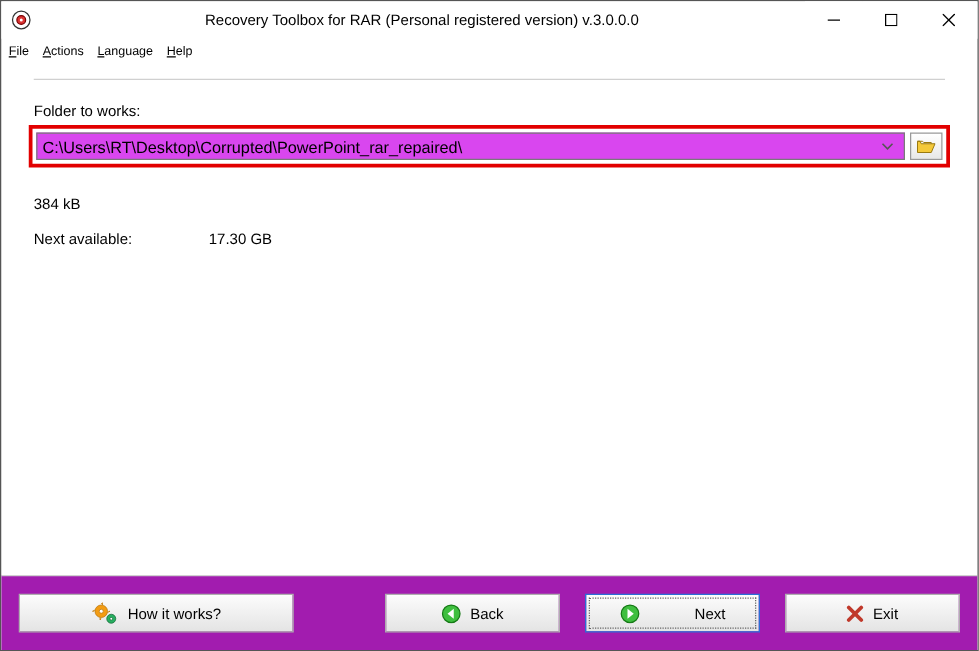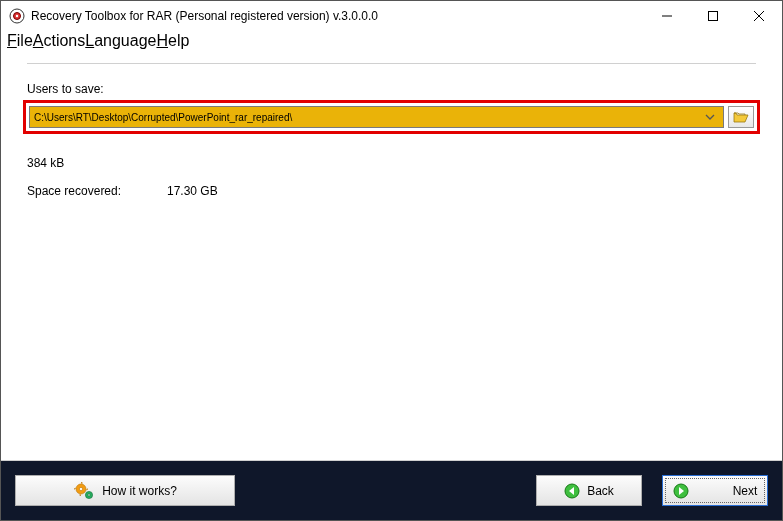--- a/index.html
+++ b/index.html
@@ -1,42 +1,42 @@
 <!DOCTYPE html>
 <html><head>
 <meta charset="utf-8">
 <style>
 * { box-sizing: border-box; margin: 0; padding: 0; }
 body { font-family: "Segoe UI", Tahoma, sans-serif; font-size: 12px; background: #fff; width: 783px; height: 521px; border: 1px solid #555; display: flex; flex-direction: column; }
 .titlebar { height: 30px; display: flex; align-items: center; padding: 0 0 0 8px; background: #fff; }
 .titlebar .app-icon { width: 16px; height: 16px; margin-right: 6px; }
-.titlebar .title { flex: 1; font-size: 12px; }
+.titlebar .title { flex: 1; font-size: 12px; text-align: center; }
 .win-controls { display: flex; height: 100%; }
 .win-btn { width: 46px; height: 100%; display: flex; align-items: center; justify-content: center; background: #fff; cursor: pointer; }
-.menubar { height: 20px; display: flex; align-items: center; padding: 0 6px; gap: 0; font-size: 16px; }
+.menubar { height: 20px; display: flex; align-items: center; padding: 0 6px; gap: 11px; font-size: 10px; }
 .menubar span { cursor: pointer; }
 .menubar span u { text-decoration: underline; }
 .content { flex: 1; padding: 6px 14px 0 14px; display: flex; flex-direction: column; }
 .header { margin: 8px 12px 0 12px; }
 .header h1 { font-size: 18px; font-weight: bold; margin-bottom: 6px; }
 .header .subtitle { font-size: 12px; color: #222; margin-bottom: 8px; }
 .hr { height: 1px; background: #d0d0d0; margin: 6px 12px 18px 12px; }
 .field-label { margin: 0 12px 4px 12px; font-size: 12px; }
 .folder-row { margin: 0 8px; display: flex; align-items: center; border: 3px solid #e20000; padding: 3px; }
-.folder-combo { flex: 1; display: flex; align-items: center; border: 1px solid #7a7a7a; height: 22px; background: #eab308; padding: 0 2px 0 4px; font-size: 10px; }
+.folder-combo { flex: 1; display: flex; align-items: center; border: 1px solid #7a7a7a; height: 22px; background: #d946ef; padding: 0 2px 0 4px; font-size: 13px; }
 .folder-combo .val { flex: 1; }
 .folder-combo .chev { width: 16px; text-align: center; color: #555; cursor: pointer; }
 .browse-btn { width: 26px; height: 22px; margin-left: 4px; border: 1px solid #999; background: linear-gradient(#fff,#e8e8e8); display: flex; align-items: center; justify-content: center; cursor: pointer; }
 .stats { margin: 22px 12px; font-size: 12px; }
 .stats .row { display: flex; margin-bottom: 14px; }
 .stats .lbl { width: 140px; }
-.footer { height: 60px; border-top: 1px solid #d0d0d0; background: #0f172a; display: flex; align-items: center; padding: 0 14px; gap: 20px; }
+.footer { height: 60px; border-top: 1px solid #d0d0d0; background: #a21caf; display: flex; align-items: center; padding: 0 14px; gap: 20px; }
 .btn { height: 31px; border: 1px solid #aeaeae; background: linear-gradient(#fcfcfc,#e4e4e4); display: flex; align-items: center; justify-content: center; gap: 7px; font-size: 12px; cursor: pointer; }
 .btn.howitworks { width: 220px; }
-.btn.nav { width: 106px; }
+.btn.nav { width: 140px; }
 .btn.next { border: 1px solid #2a6fd6; outline: 1px dotted #666; outline-offset: -4px; gap: 44px; }
 .spacer { flex: 1; }
 svg { display: block; }
 </style>
 </head>
 <body>
 
 <div class="titlebar">
   <span class="app-icon">
     <svg width="16" height="16" viewBox="0 0 16 16">
@@ -69,21 +69,21 @@
 <div class="menubar">
   <span><u>F</u>ile</span>
   <span><u>A</u>ctions</span>
   <span><u>L</u>anguage</span>
   <span><u>H</u>elp</span>
 </div>
 
 <div class="content">
   <div class="hr"></div>
 
-  <div class="field-label">Users to save:</div>
+  <div class="field-label">Folder to works:</div>
   <div class="folder-row">
     <div class="folder-combo">
       <span class="val">C:\Users\RT\Desktop\Corrupted\PowerPoint_rar_repaired\</span>
       <span class="chev">
         <svg width="10" height="10" viewBox="0 0 10 10">
             <path d="M1 3 L5 7 L9 3" fill="none" stroke="#555" stroke-width="1.3"></path>
           </svg>
       </span>
     </div>
     <div class="browse-btn">
@@ -94,21 +94,21 @@
           </svg>
       </span>
     </div>
   </div>
 
   <div class="stats">
     <div class="row">
       <div>384 kB</div>
     </div>
     <div class="row">
-      <div class="lbl">Space recovered:</div>
+      <div class="lbl">Next available:</div>
       <div>17.30 GB</div>
     </div>
   </div>
 </div>
 
 <div class="footer">
   <div class="btn howitworks">
     <span>
       <svg width="22" height="18" viewBox="0 0 22 18">
         <g fill="#f39c12" stroke="#b9770e" stroke-width="0.6">
@@ -136,13 +136,22 @@
   </div>
   <div class="btn nav next">
     <span>
       <svg width="16" height="16" viewBox="0 0 16 16">
           <circle cx="8" cy="8" r="7" fill="#3fbf3f" stroke="#167a16"></circle>
           <path d="M6 4 L11 8 L6 12 Z" fill="#fff"></path>
         </svg>
     </span>
     <span>Next</span>
   </div>
+  <div class="btn nav">
+    <span>
+      <svg width="14" height="14" viewBox="0 0 14 14">
+          <line x1="2" y1="2" x2="12" y2="12" stroke="#c0392b" stroke-width="3" stroke-linecap="round"></line>
+          <line x1="12" y1="2" x2="2" y2="12" stroke="#c0392b" stroke-width="3" stroke-linecap="round"></line>
+        </svg>
+    </span>
+    <span>Exit</span>
+  </div>
 </div>
 
 </body></html>

